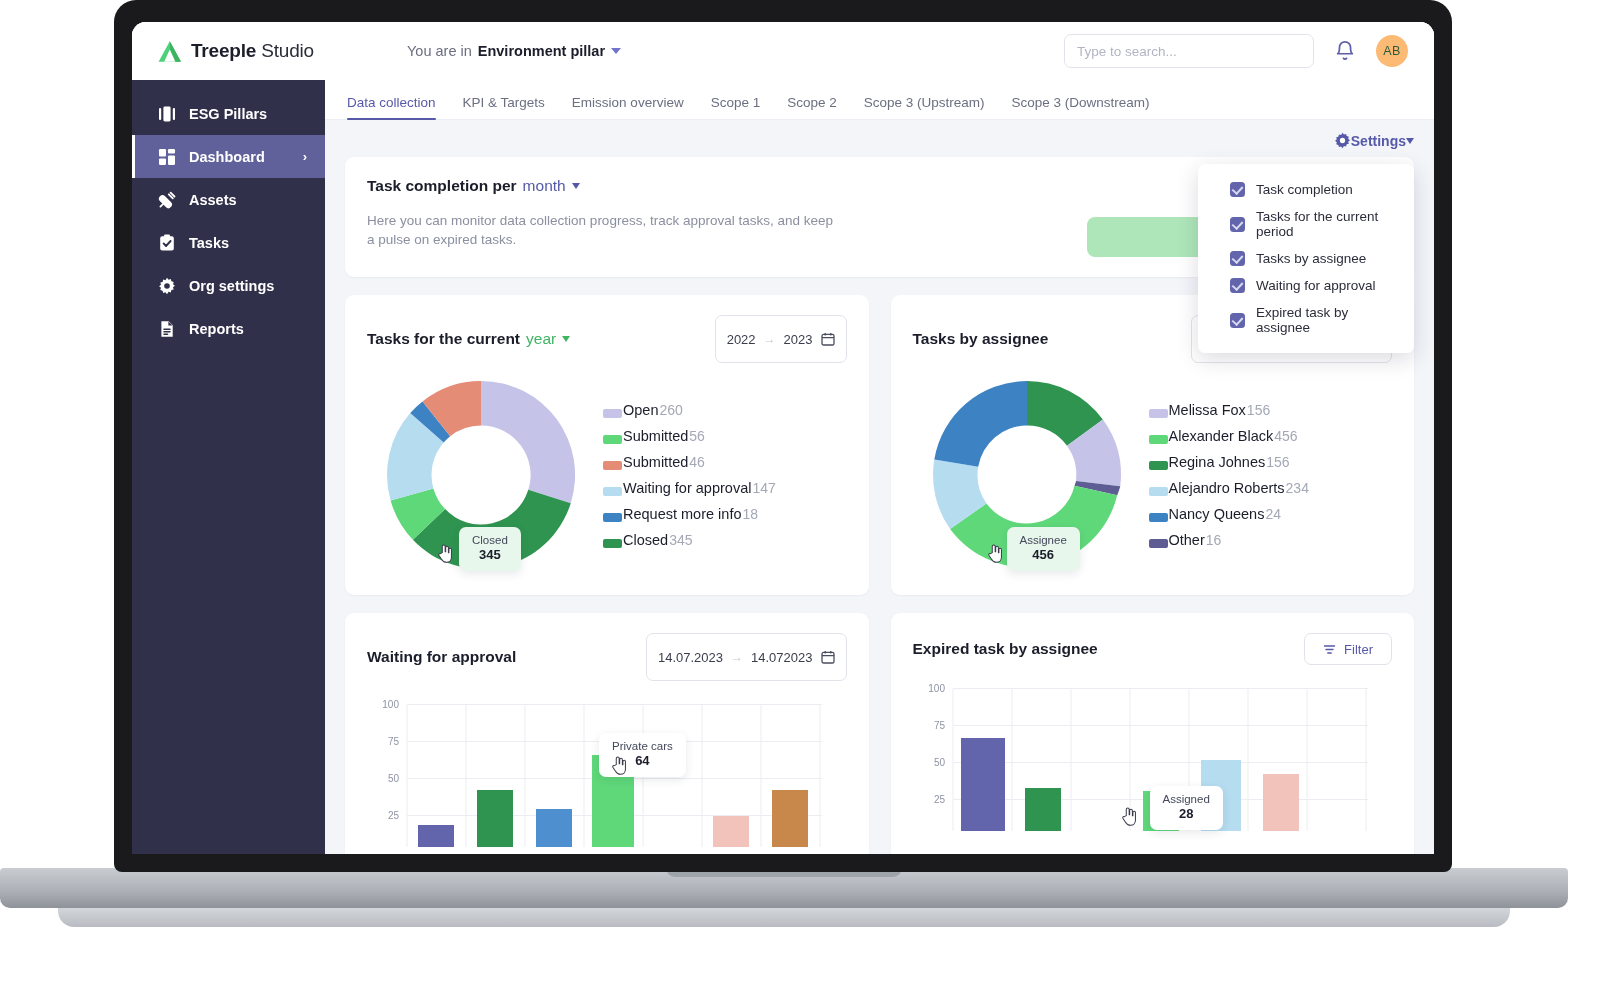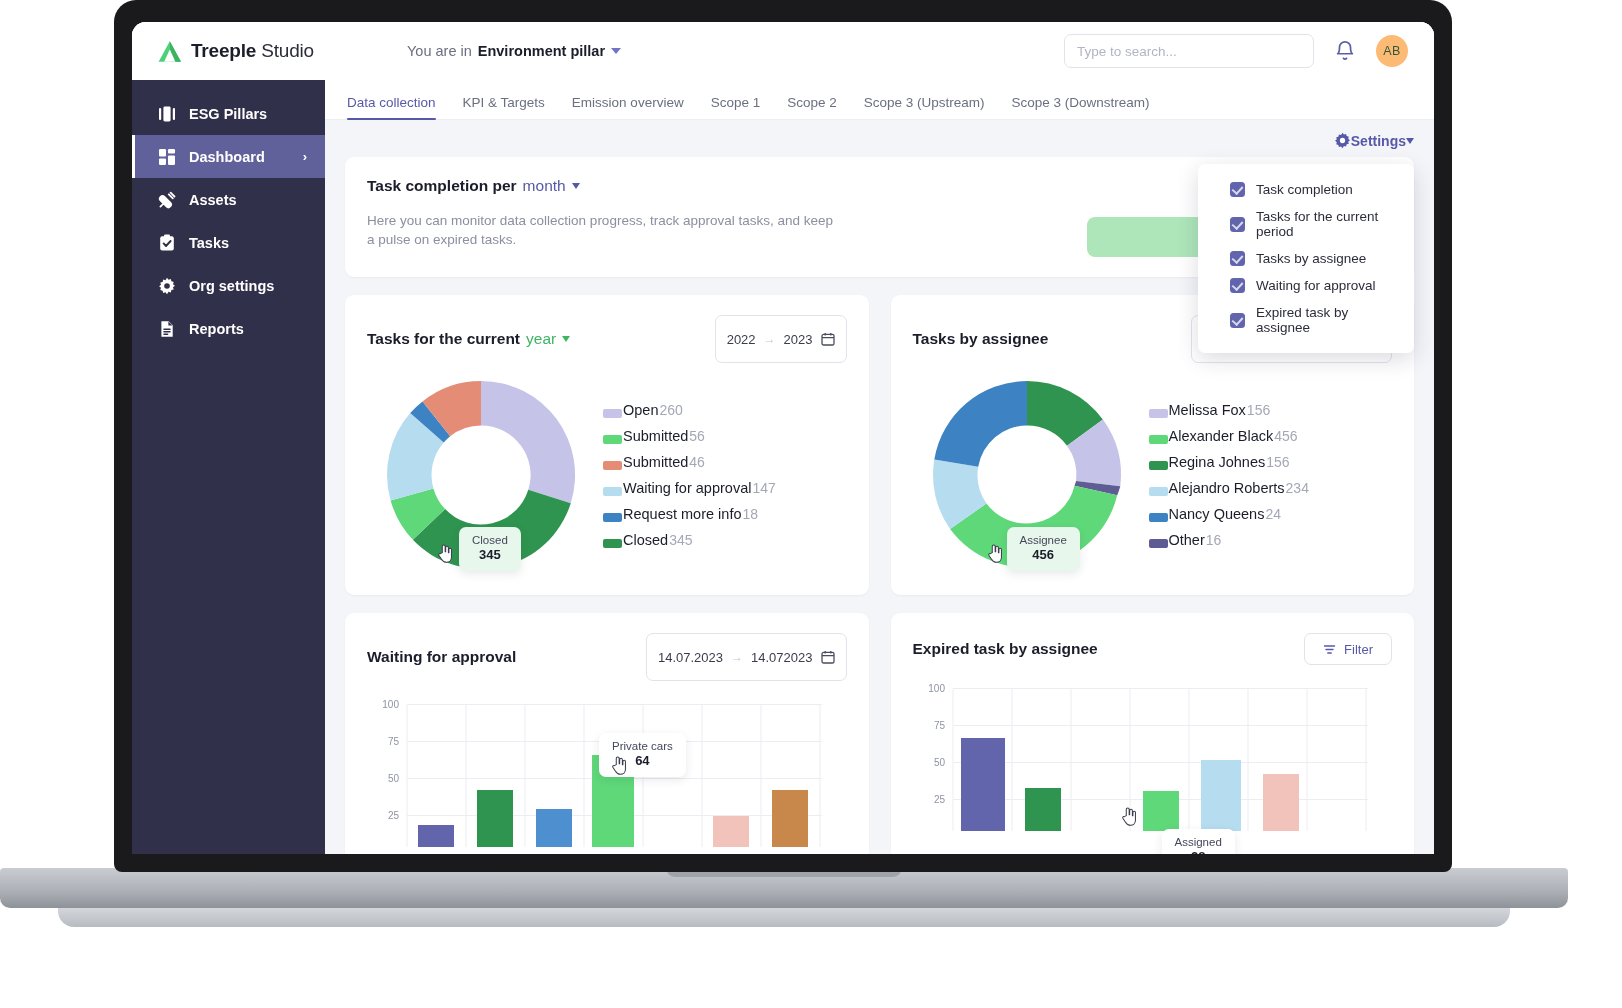--- a/index.html
+++ b/index.html
@@ -567,21 +567,21 @@
                         <line x1="394" y1="7.5" x2="394" y2="150"></line>
                         <line x1="453" y1="7.5" x2="453" y2="150"></line>
                       </g>
                       <rect x="48" y="57" width="44" height="93" fill="#6265ac"></rect>
                       <rect x="112" y="107" width="36" height="43" fill="#2f9450"></rect>
                       <rect x="230" y="110" width="36" height="40" fill="#5fd87a"></rect>
                       <rect x="288" y="79" width="40" height="71" fill="#b6dcf0"></rect>
                       <rect x="350" y="93" width="36" height="57" fill="#f2c3bb"></rect>
                     </svg>
 
-                    <div class="tip white" style="left:249px; top:105px;margin-top:43px;">
+                    <div class="tip white" style="left:237px; top:105px;">
                       <div class="t1">Assigned</div>
                       <div class="t2">28</div>
                     </div>
                     <svg class="cursor" style="left:208px; top:125px;" viewBox="0 0 20 24">
                       <path d="M6.2 11V3.6a1.7 1.7 0 013.4 0V10h.6V5.2a1.6 1.6 0 013.2 0V11h.6V7.3a1.5 1.5 0 013 0v9.1c0 3.4-2.3 6-5.8 6-3.2 0-4.6-1.4-6.1-4L2.2 14c-.6-1.1.5-2.4 1.7-1.8z" fill="#fff" stroke="#3a3c4c" stroke-width="1.2" stroke-linejoin="round"></path>
                     </svg>
                   </div>
                 </div>
               </div>
 

